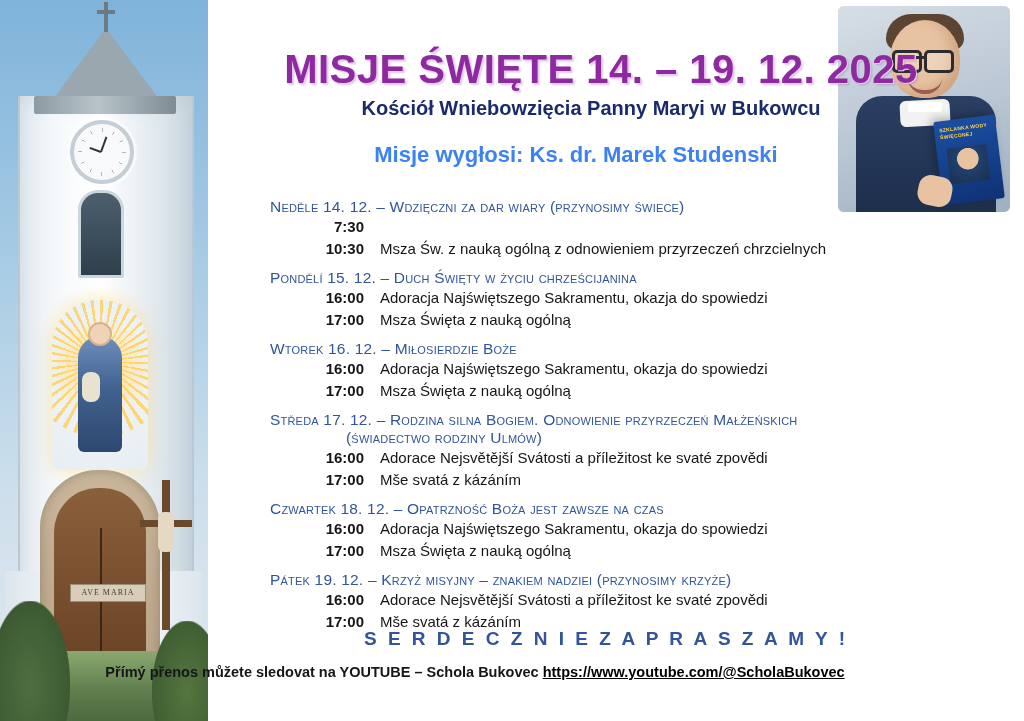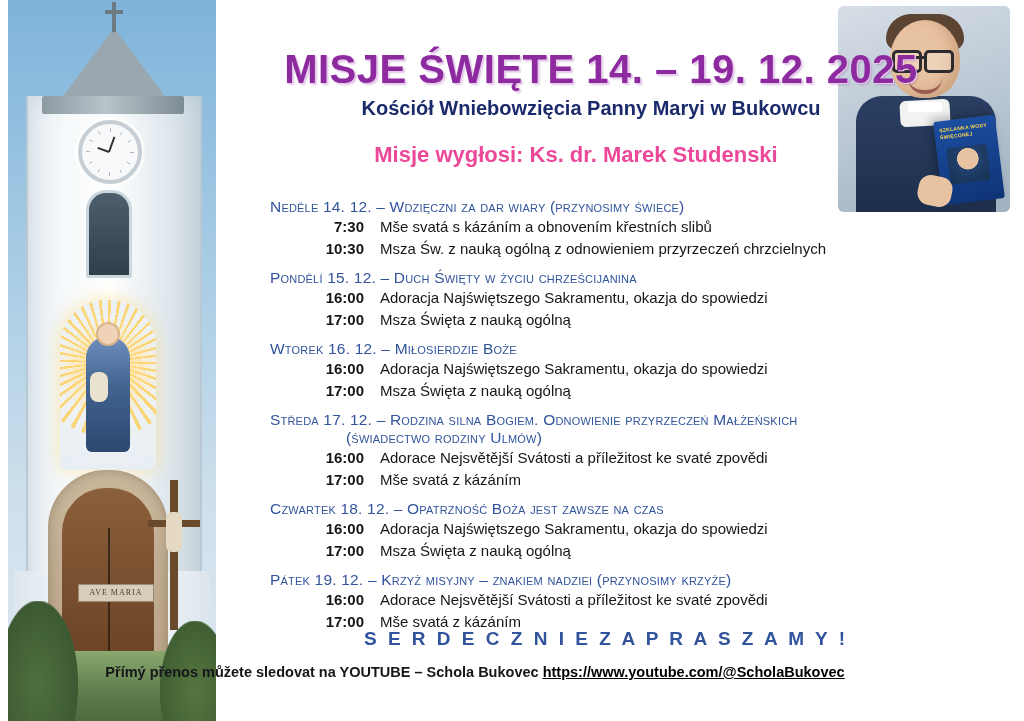--- a/index.html
+++ b/index.html
@@ -11,21 +11,21 @@
     height: 721px;
     background: #ffffff;
     font-family: "Liberation Sans", sans-serif;
     overflow: hidden;
     position: relative;
   }
 
   
   .church-photo {
     position: absolute;
-    left: 8px;
+    left: 0;
     top: 0;
     width: 208px;
     height: 721px;
     overflow: hidden;
     background: linear-gradient(180deg, #a8cbe6 0%, #c7dcec 45%, #d9e6ef 100%);
   }
   .sky {
     position: absolute;
     left: 0; top: 0; right: 0; bottom: 0;
     background: linear-gradient(180deg, #7fb3da 0%, #a9cde5 38%, #cfe0ec 70%, #dfe8ef 100%);
@@ -420,21 +420,21 @@
   .speaker {
     position: absolute;
     left: 0;
     top: 142px;
     width: 816px;
     padding-right: 80px;
     box-sizing: border-box;
     text-align: center;
     font-weight: bold;
     font-size: 22px;
-    color: #ec4899;
+    color: #3b82f6;
   }
 
   .schedule {
     position: absolute;
     left: 62px;
     top: 198px;
     width: 740px;
   }
   .day {
     margin-bottom: 9px;
@@ -557,21 +557,20 @@
   <div class="title">MISJE ŚWIĘTE 14. – 19. 12. 2025</div>
   <div class="subtitle">Kościół Wniebowzięcia Panny Maryi w Bukowcu</div>
   <div class="speaker">Misje wygłosi: Ks. dr. Marek Studenski</div>
 
   <div class="schedule">
 
     <div class="day">
       <div class="day-head">Neděle 14. 12. – Wdzięczni za dar wiary (przynosimy świece)</div>
       <div class="entry">
         <span class="time">7:30</span>
-        <span class="desc">Mše svatá s kázáním a obnovením křestních slibů</span>
       </div>
       <div class="entry">
         <span class="time">10:30</span>
         <span class="desc">Msza Św. z nauką ogólną z odnowieniem przyrzeczeń chrzcielnych</span>
       </div>
     </div>
 
     <div class="day">
       <div class="day-head">Pondělí 15. 12. – Duch Święty w życiu chrześcijanina</div>
       <div class="entry">

